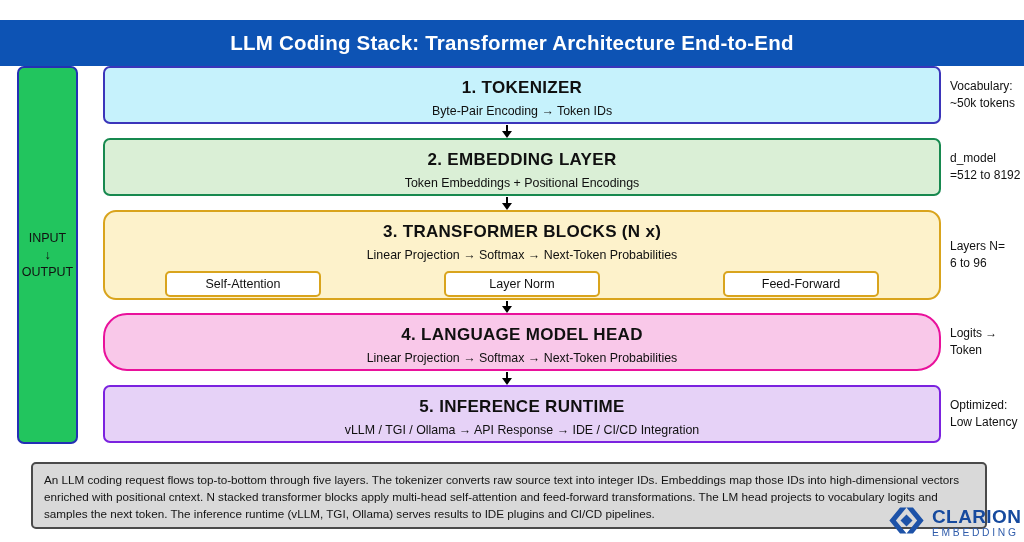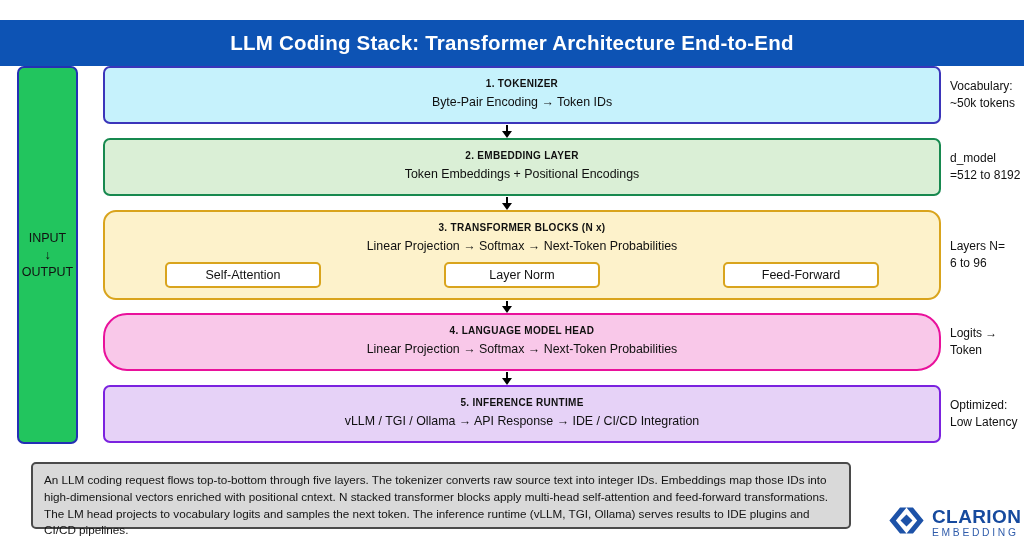--- a/index.html
+++ b/index.html
@@ -11,21 +11,21 @@
   .titlebar h1 { color:#ffffff; font-size:20.5px; font-weight:700; text-align:center; line-height:46px; letter-spacing:0.2px; }
 
   
   .io-box { position:absolute; left:17px; top:66px; width:61px; height:378px;
             background:#9cc6f9; border:2px solid #2430b4; border-radius:7px;
             display:flex; flex-direction:column; align-items:center; justify-content:center;
             font-size:12.5px; font-weight:500; color:#111; gap:3px; }
 
   
   .layer { position:absolute; left:103px; width:838px; border:2px solid; border-radius:7px; text-align:center; color:#101010; }
-  .layer-title { margin-top:10px; font-size:10px; font-weight:600; letter-spacing:0.3px; }
+  .layer-title { margin-top:10px; font-size:17px; font-weight:600; letter-spacing:0.3px; }
   .layer-sub { margin-top:6px; font-size:12.4px; font-weight:400; }
   .layer-1 { top:66px;  height:58px; }
   .layer-2 { top:138px; height:58px; }
   .layer-3 { top:210px; height:90px;border-radius:13px; }
   .layer-4 { top:313px; height:58px;border-radius:24px; }
   .layer-5 { top:385px; height:58px; }
 
   .chips { display:flex; justify-content:space-between; padding:0 60px; margin-top:9px;text-align:center; }
   .chip { width:156px; height:26px; background:#ffffff; border:2px solid; border-radius:5px;
           font-size:12.5px; line-height:22px; color:#111; }
@@ -37,21 +37,21 @@
   .fa-1 { top:125px; height:13px; }
   .fa-2 { top:197px; height:13px; }
   .fa-3 { top:301px; height:12px; }
   .fa-4 { top:372px; height:13px; }
 
   
   .note { position:absolute; left:950px; width:74px; font-size:12px; line-height:17px; color:#111; }
   .note-1 { top:78px; } .note-2 { top:150px; } .note-3 { top:238px; } .note-4 { top:325px; } .note-5 { top:397px; }
 
   
-  .footer-box { position:absolute; left:31px; top:462px; width:820px; height:67px;
+  .footer-box { position:absolute; left:31px; top:462px; width:956px; height:67px;
                 background:#d9d9d9; border:2px solid #4a4a4a; border-radius:5px;
                 padding:8px 11px; font-size:11.7px; line-height:16.8px; color:#141414; text-align:left; }
 
   
   .logo { position:absolute; left:888px; top:502px; display:flex; align-items:center; gap:7px; }
   .logo-text { display:flex; flex-direction:column; line-height:1; }
   .logo-name { font-size:19px; font-weight:800; color:#164a9e; letter-spacing:0.4px; }
   .logo-sub { font-size:10.3px; font-weight:500; color:#2f5cab; letter-spacing:2.7px; margin-top:2px; }
 </style>
 </head>

